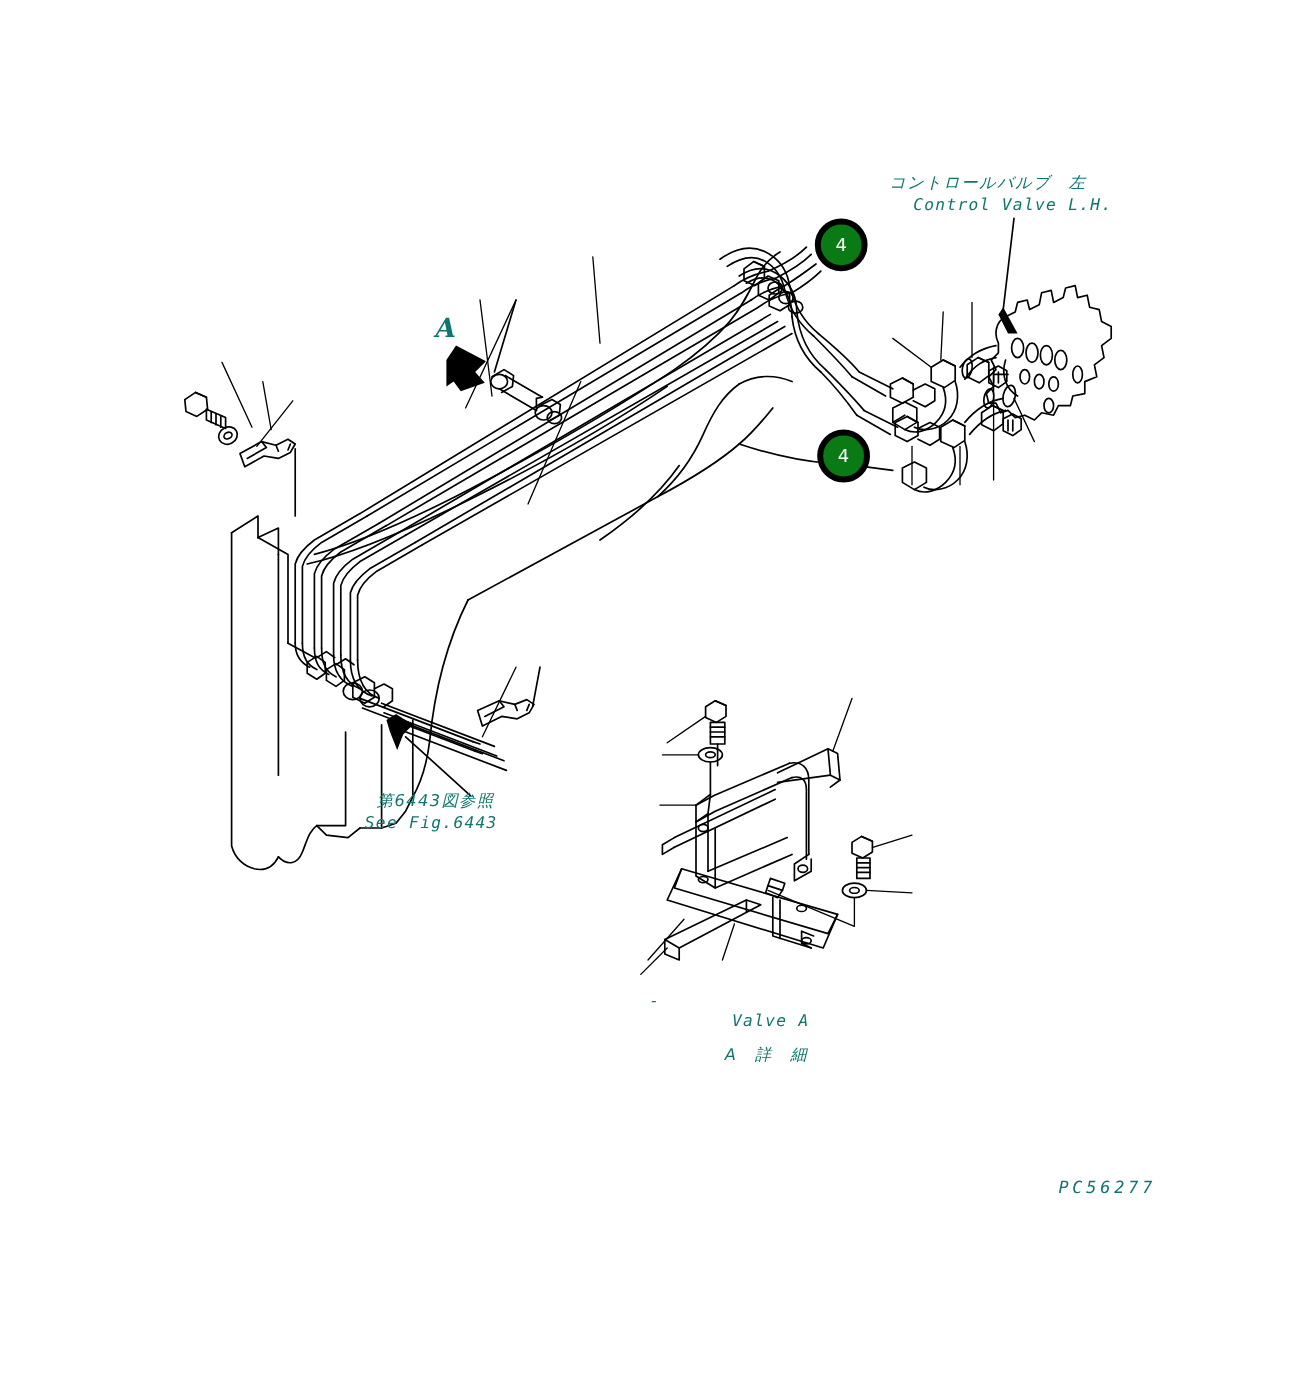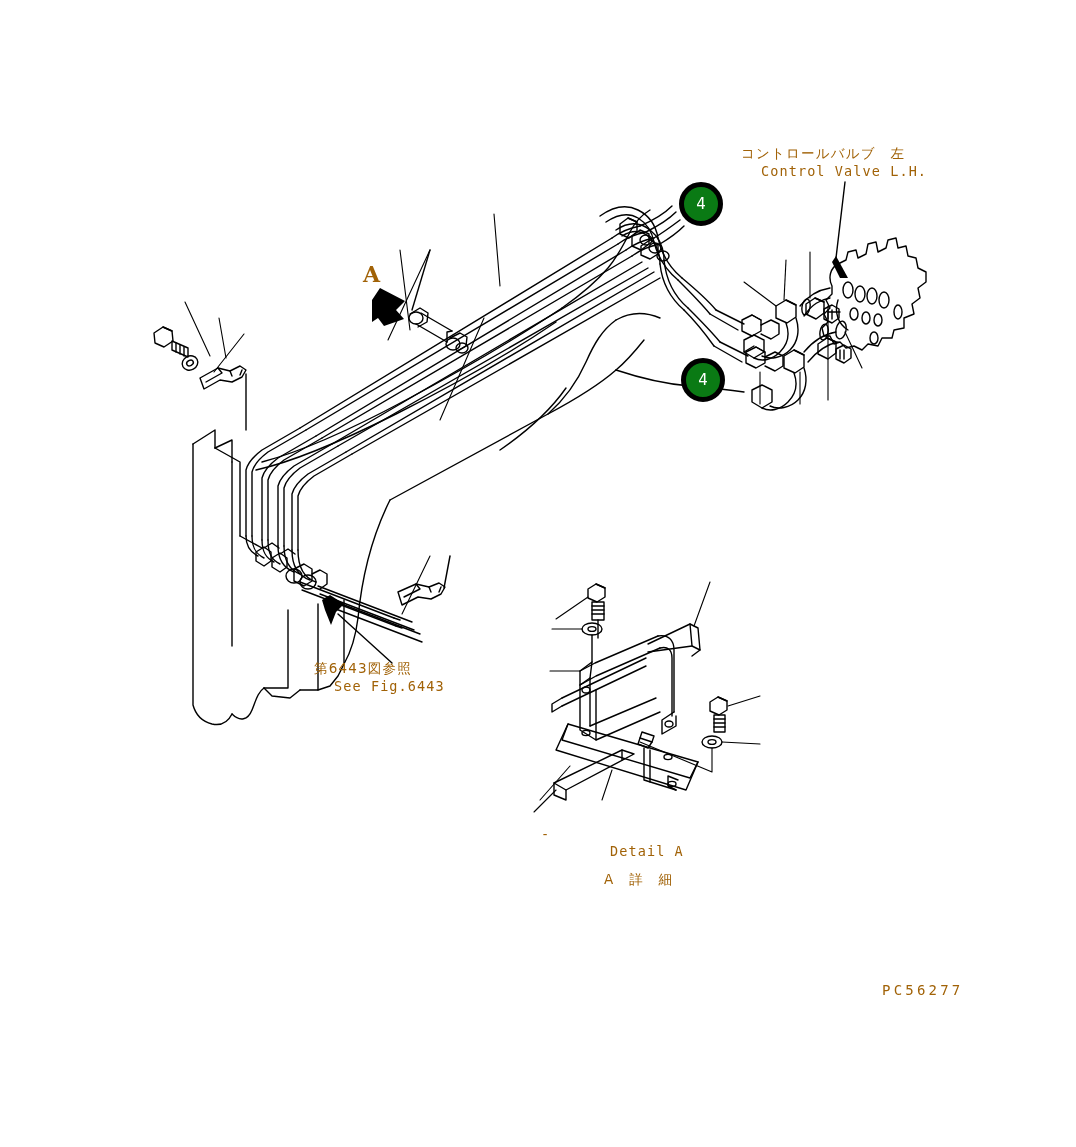--- a/index.html
+++ b/index.html
@@ -20,23 +20,24 @@
   }
   #drawing {
     position: absolute;
     left: 0;
     top: 0;
     width: 1076px;
     height: 1147px;
   }
   .lbl {
     position: absolute;
-    color: #a16207;
+    color: #0f766e;
     white-space: pre;
     line-height: 1.18;
+    font-style: italic;
   }
   .lbl-jp {
     font-family: "DejaVu Sans", "Liberation Sans", sans-serif;
     font-size: 13.5px;
     letter-spacing: 1.2px;
   }
   .lbl-en {
     font-family: "DejaVu Sans Mono", "Liberation Mono", monospace;
     font-size: 13.5px;
     letter-spacing: 1.1px;
@@ -411,25 +412,25 @@
         </g>
       </g>
 
     </g>
   </svg>
 
   <div class="lbl lbl-jp" id="txt-ctrlvalve-jp" style="left:741px; top:146px;">コントロールバルブ　左</div>
   <div class="lbl lbl-en" style="left:761px; top:164px;">Control Valve L.H.</div>
 
   <div class="lbl lbl-jp" style="left:314px; top:661px;">第6443図参照</div>
-  <div class="lbl lbl-en" style="left:334px; top:679px;">See Fig.6443</div>
+  <div class="lbl lbl-en" style="left:304px; top:679px;">See Fig.6443</div>
 
   <div class="lbl lbl-en" style="left:541px; top:827px;">-</div>
   <div class="lbl lbl-jp" style="left:604px; top:872px;">A　詳　細</div>
-  <div class="lbl lbl-en" style="left:610px; top:844px;">Detail A</div>
+  <div class="lbl lbl-en" style="left:610px; top:844px;">Valve A</div>
 
   <div class="lbl lbl-mark" style="left:363px; top:262px;">A</div>
 
   <div class="lbl lbl-code" style="left:882px; top:982px;">PC56277</div>
 
   <div class="callout" id="cal-1">4</div>
   <div class="callout" id="cal-2">4</div>
 
 </div>
 

